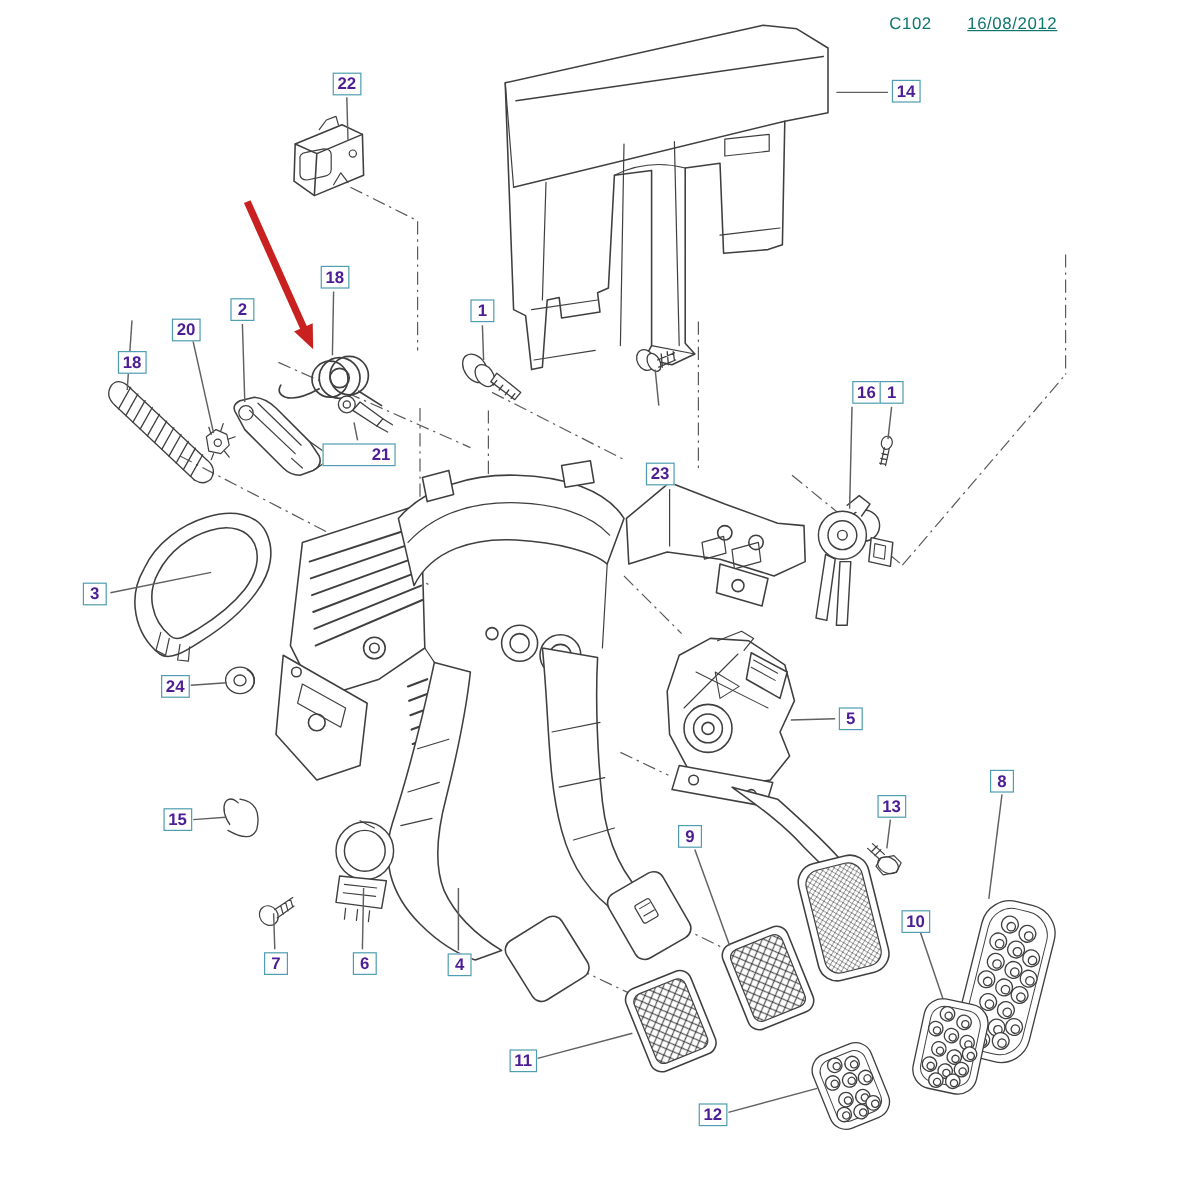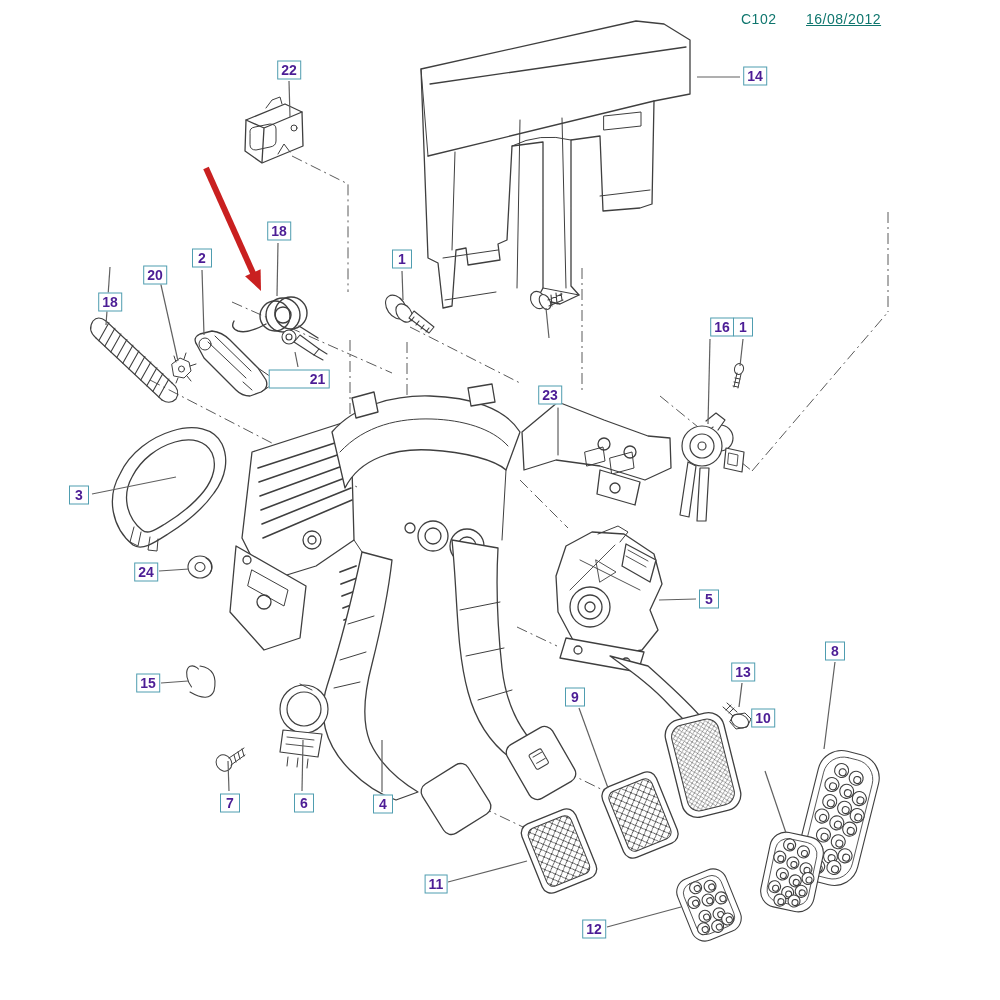--- a/index.html
+++ b/index.html
@@ -418,21 +418,21 @@
       <div class="callout" style="left: 299px; top: 379px; padding-left: 40px;">21</div>
       <div class="callout" style="left: 550px; top: 364px; margin-top: 31px;">23</div>
       <div class="callout" style="left: 710px; top: 327px; margin-left: 12px;">16</div>
       <div class="callout" style="left: 743px; top: 327px;">1</div>
       <div class="callout" style="left: 79px; top: 495px;">3</div>
       <div class="callout" style="left: 146px; top: 572px;">24</div>
       <div class="callout" style="left: 709px; top: 599px;">5</div>
       <div class="callout" style="left: 743px; top: 672px;">13</div>
       <div class="callout" style="left: 835px; top: 651px;">8</div>
       <div class="callout" style="left: 575px; top: 697px;">9</div>
-      <div class="callout" style="left: 763px; top: 718px; text-align: center;">10</div>
+      <div class="callout" style="left: 763px; top: 768px; text-align: center;">10</div>
       <div class="callout" style="left: 148px; top: 683px;">15</div>
       <div class="callout" style="left: 230px; top: 803px;">7</div>
       <div class="callout" style="left: 304px; top: 803px;">6</div>
       <div class="callout" style="left: 383px; top: 804px;">4</div>
       <div class="callout" style="left: 436px; top: 884px;">11</div>
       <div class="callout" style="left: 594px; top: 929px;">12</div>
     </div>
 </div>
 
 </body></html>

